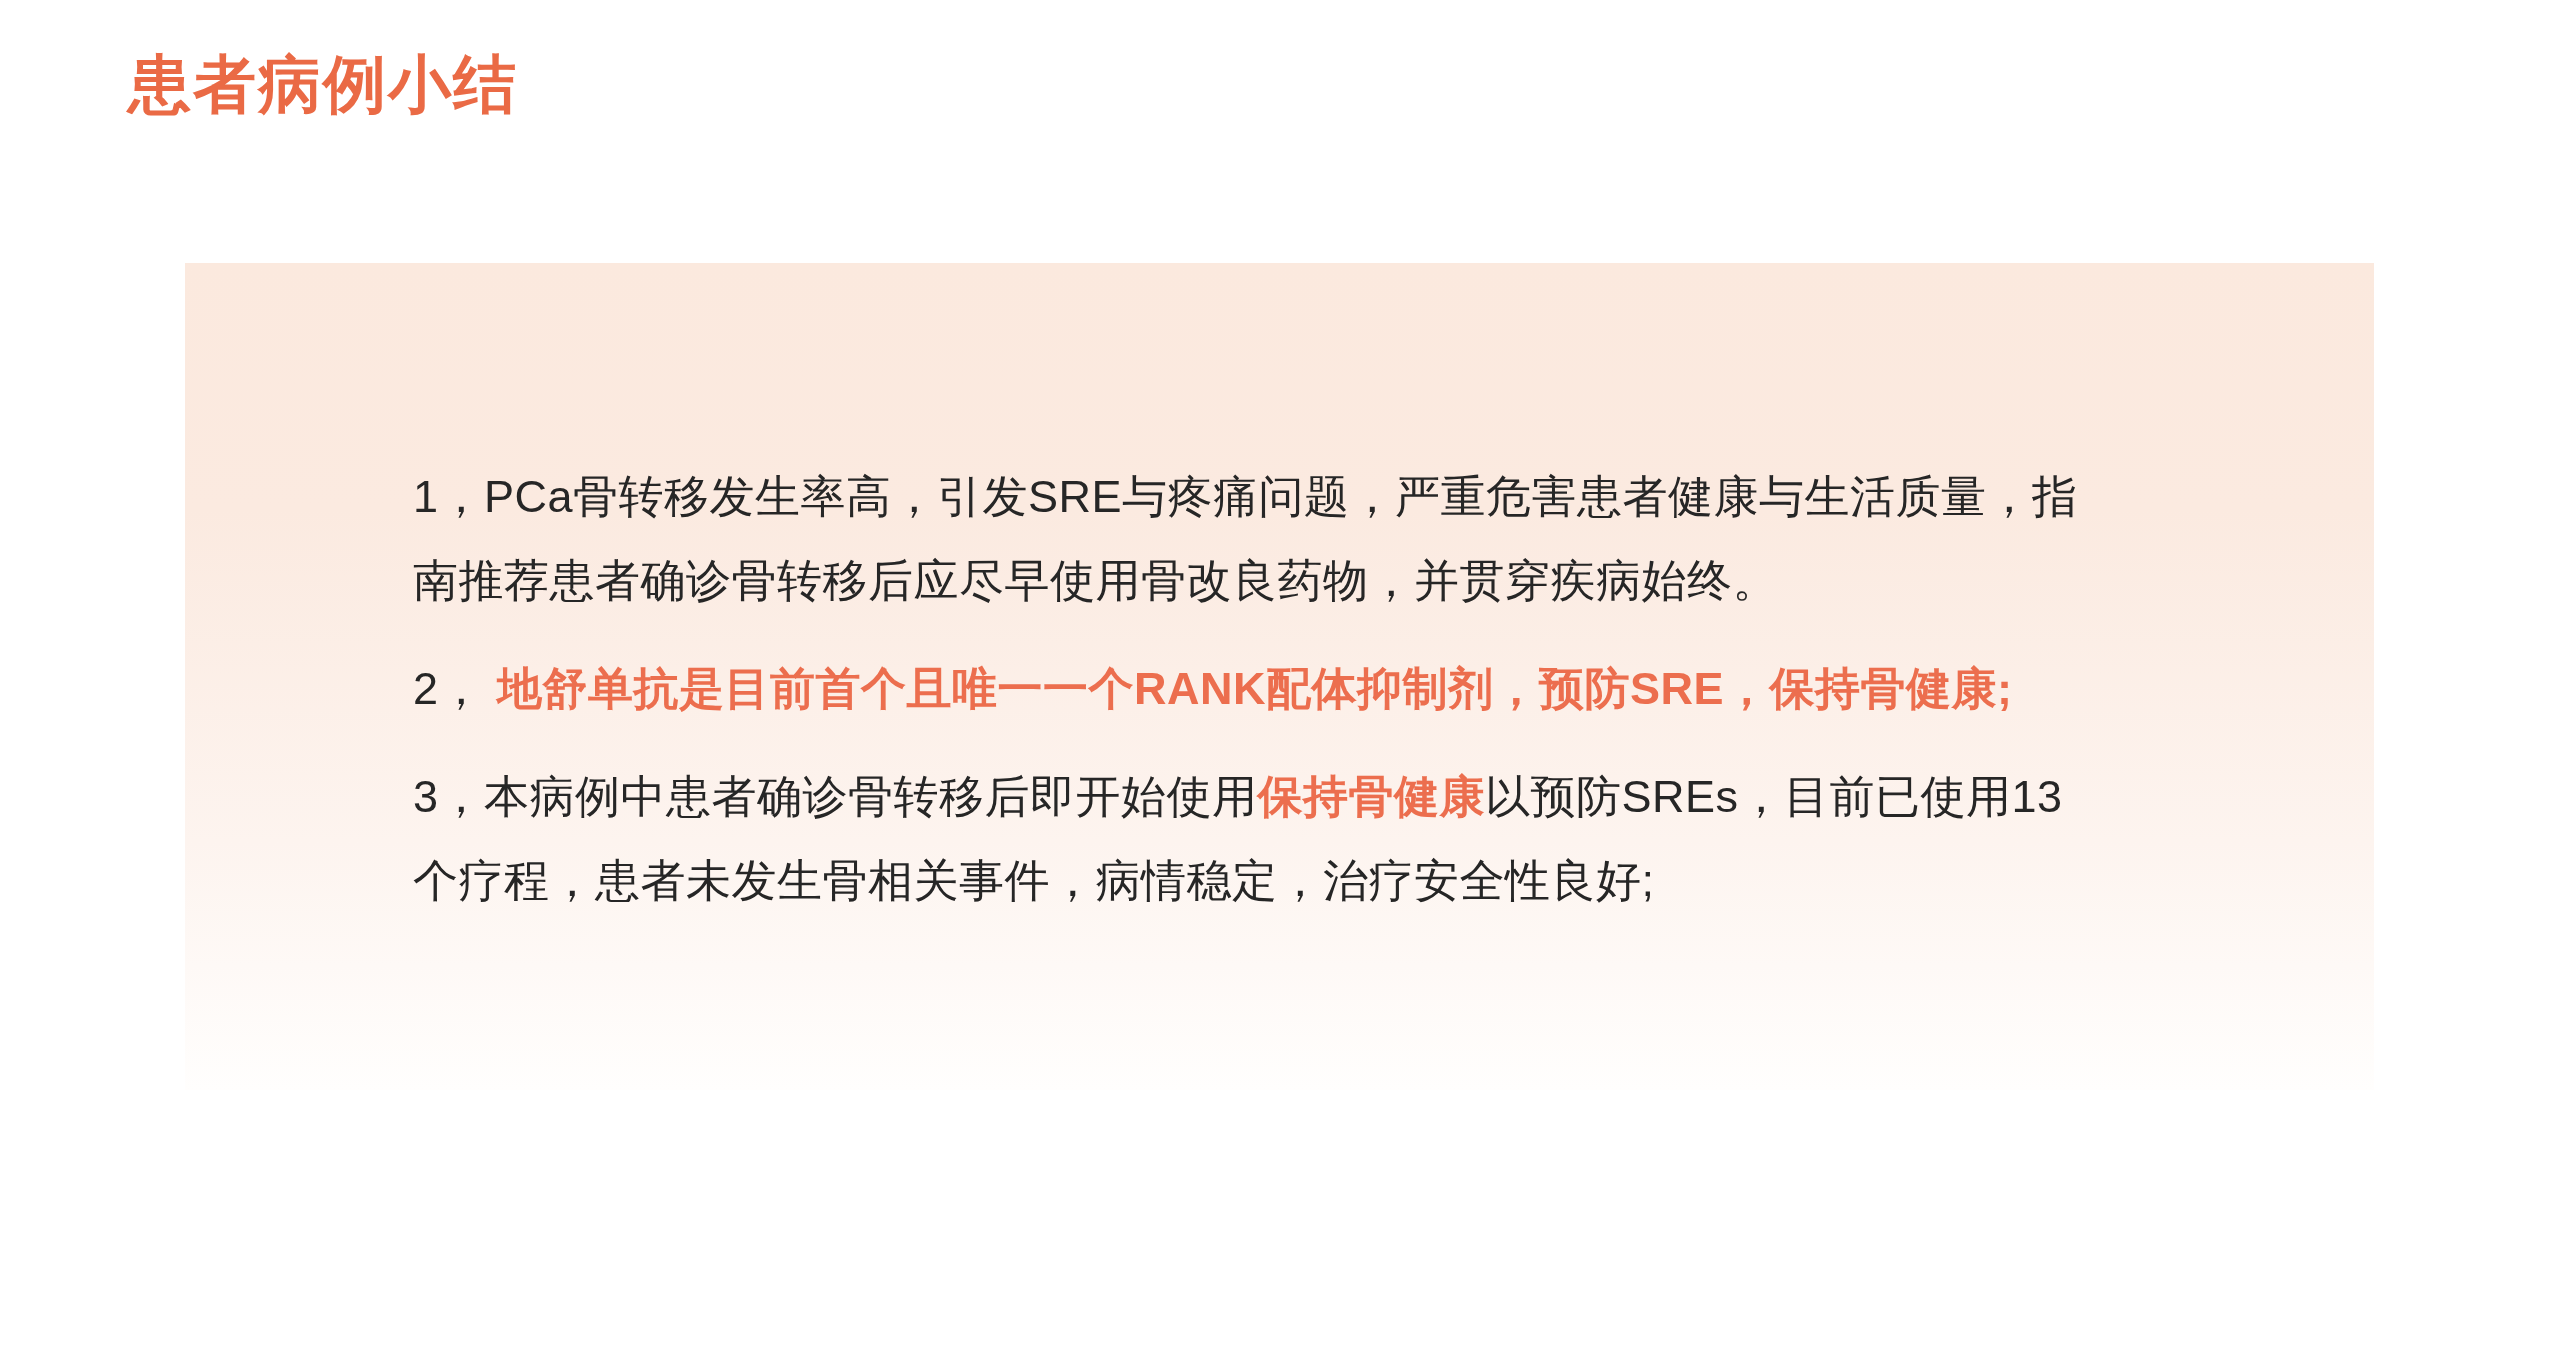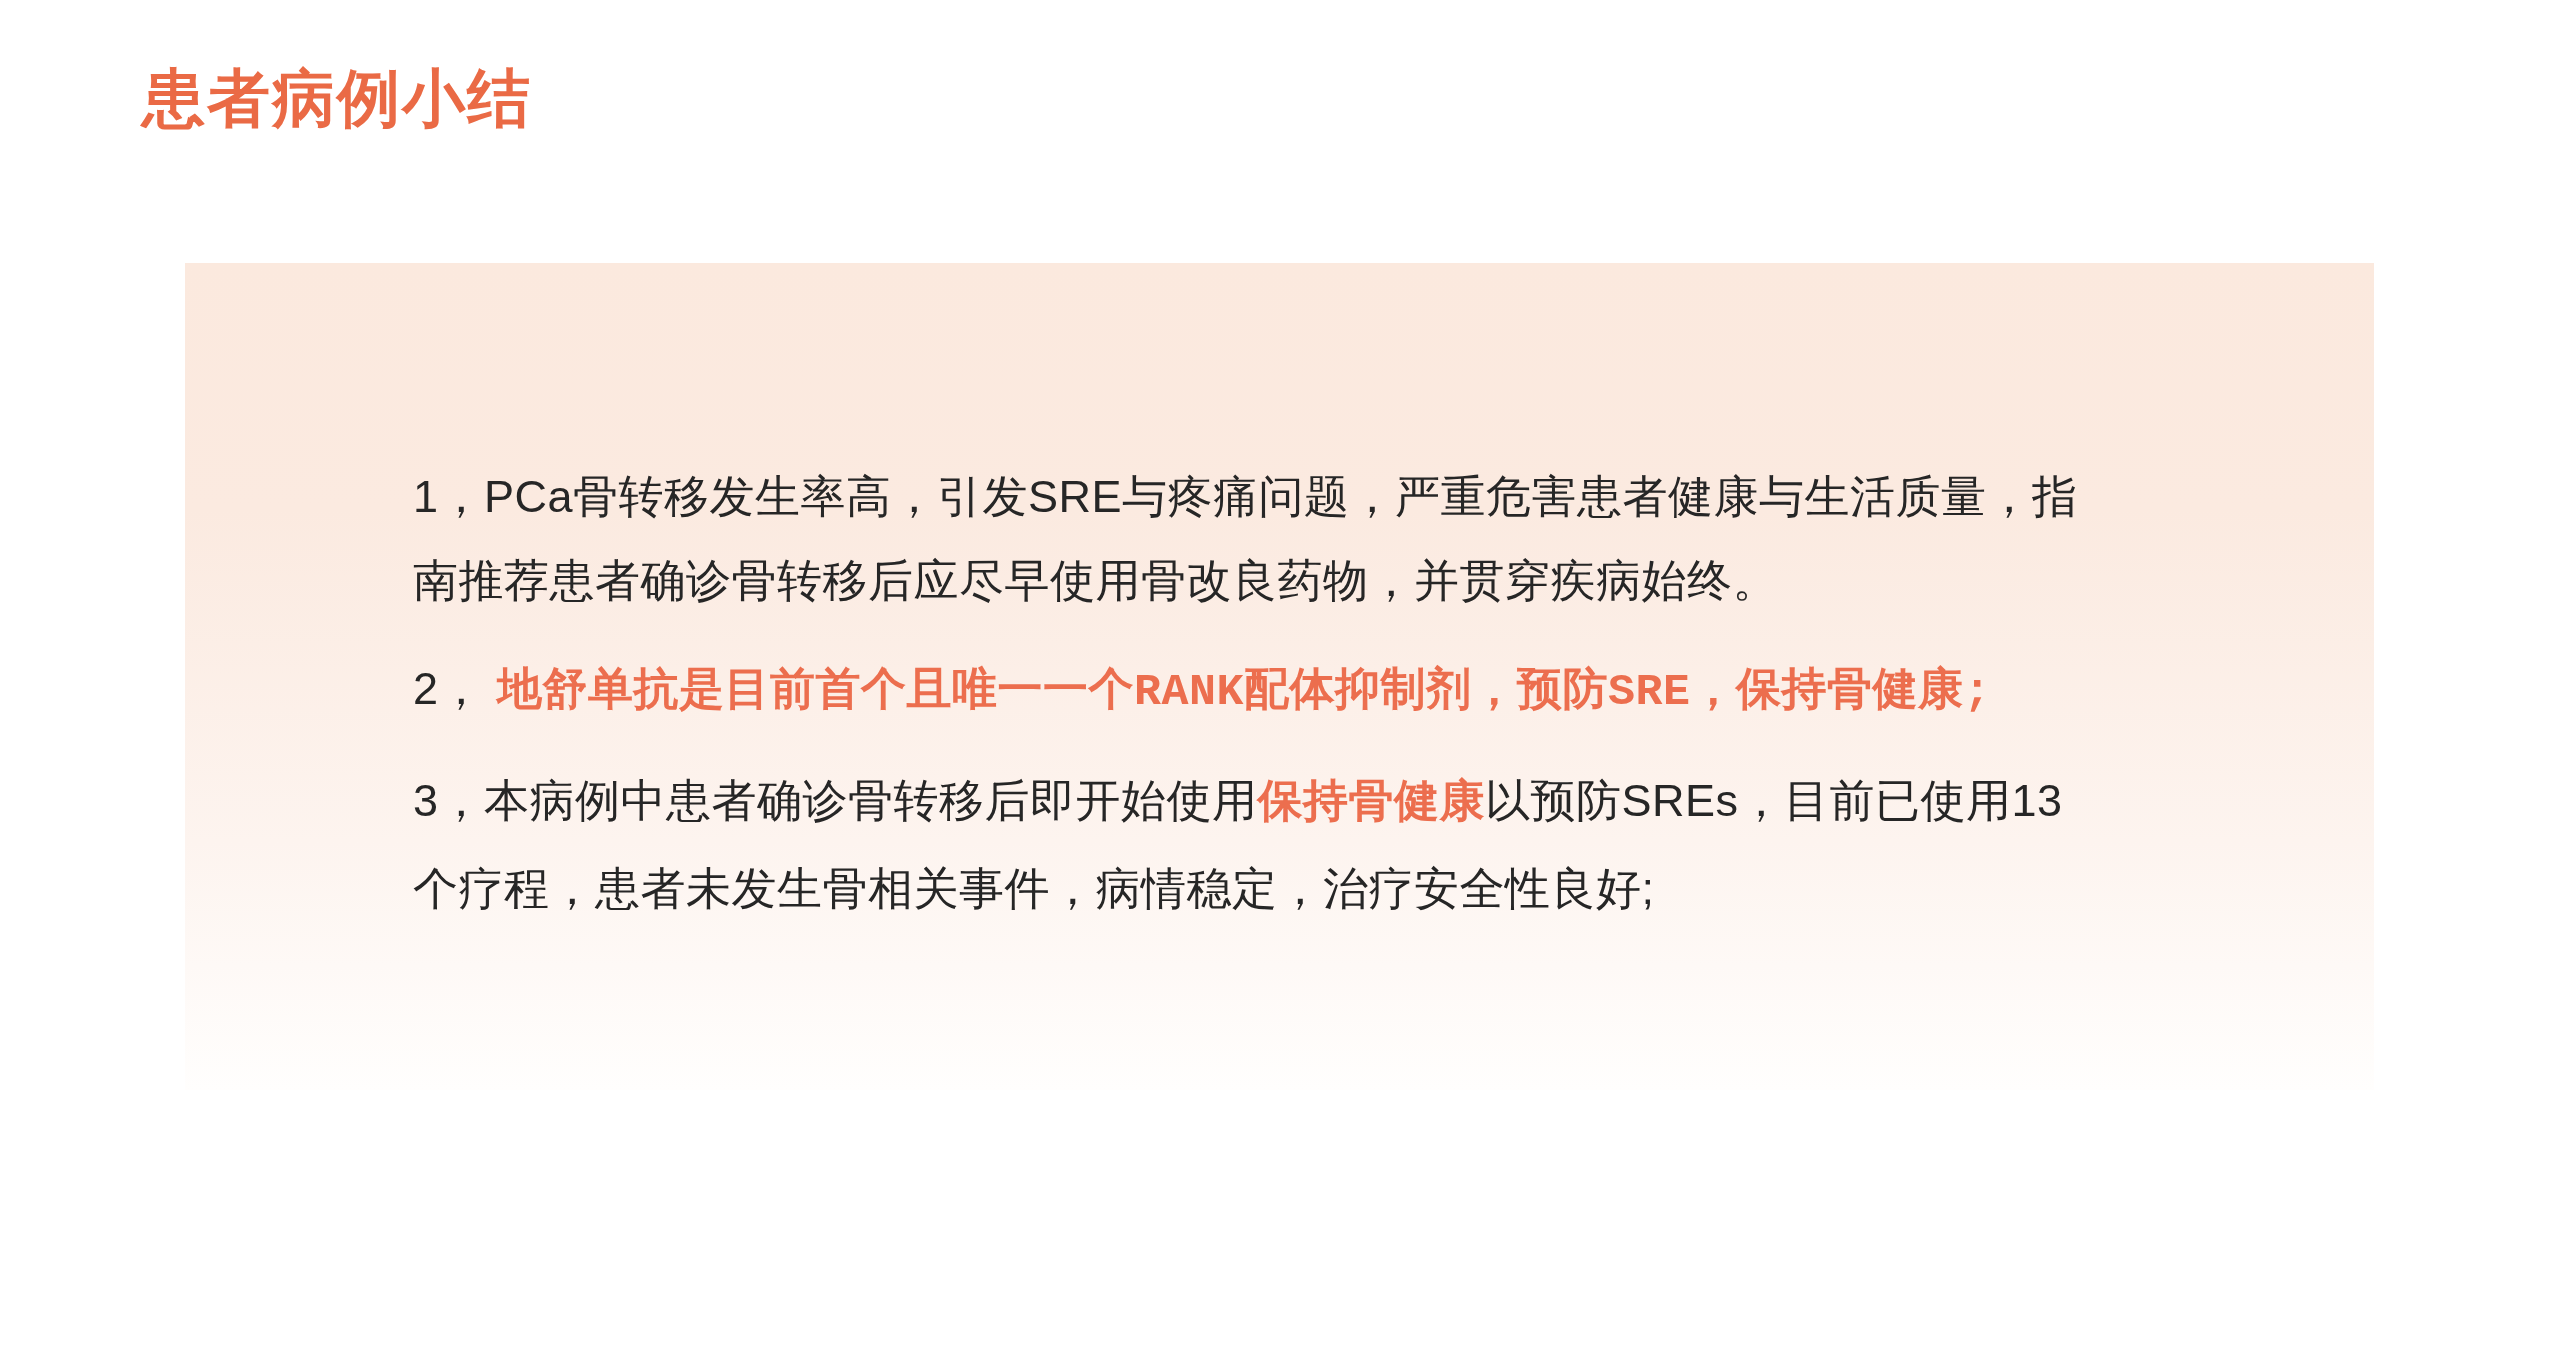--- a/index.html
+++ b/index.html
@@ -14,21 +14,21 @@
   .slide {
     position: relative;
     width: 2560px;
     height: 1347px;
     background: #ffffff;
   }
   .page-title {
     position: absolute;
     left: 128px;
     top: 44px;
-    margin: 14px;
+    margin: 0;
     font-size: 63px;
     line-height: 1.3;
     font-weight: 700;
     letter-spacing: 2px;
     color: var(--accent, #EA6A45);
   }
   .summary-panel {
     position: absolute;
     left: 185px;
     top: 263px;
@@ -53,21 +53,20 @@
     font-weight: 400;
     color: var(--body-text, #262626);
     letter-spacing: 0.5px;
   }
   .summary-text .run {
     color: var(--body-text, #262626);
   }
   .summary-text .run.em {
     color: var(--emphasis, #EC6E4E);
     font-weight: 700;
-    font-family: Liberation Mono, monospace;
   }
 </style>
 </head>
 <body>
 
 <div class="slide">
 
   <h1 class="page-title">患者病例小结</h1>
 
   <section class="summary-panel">

